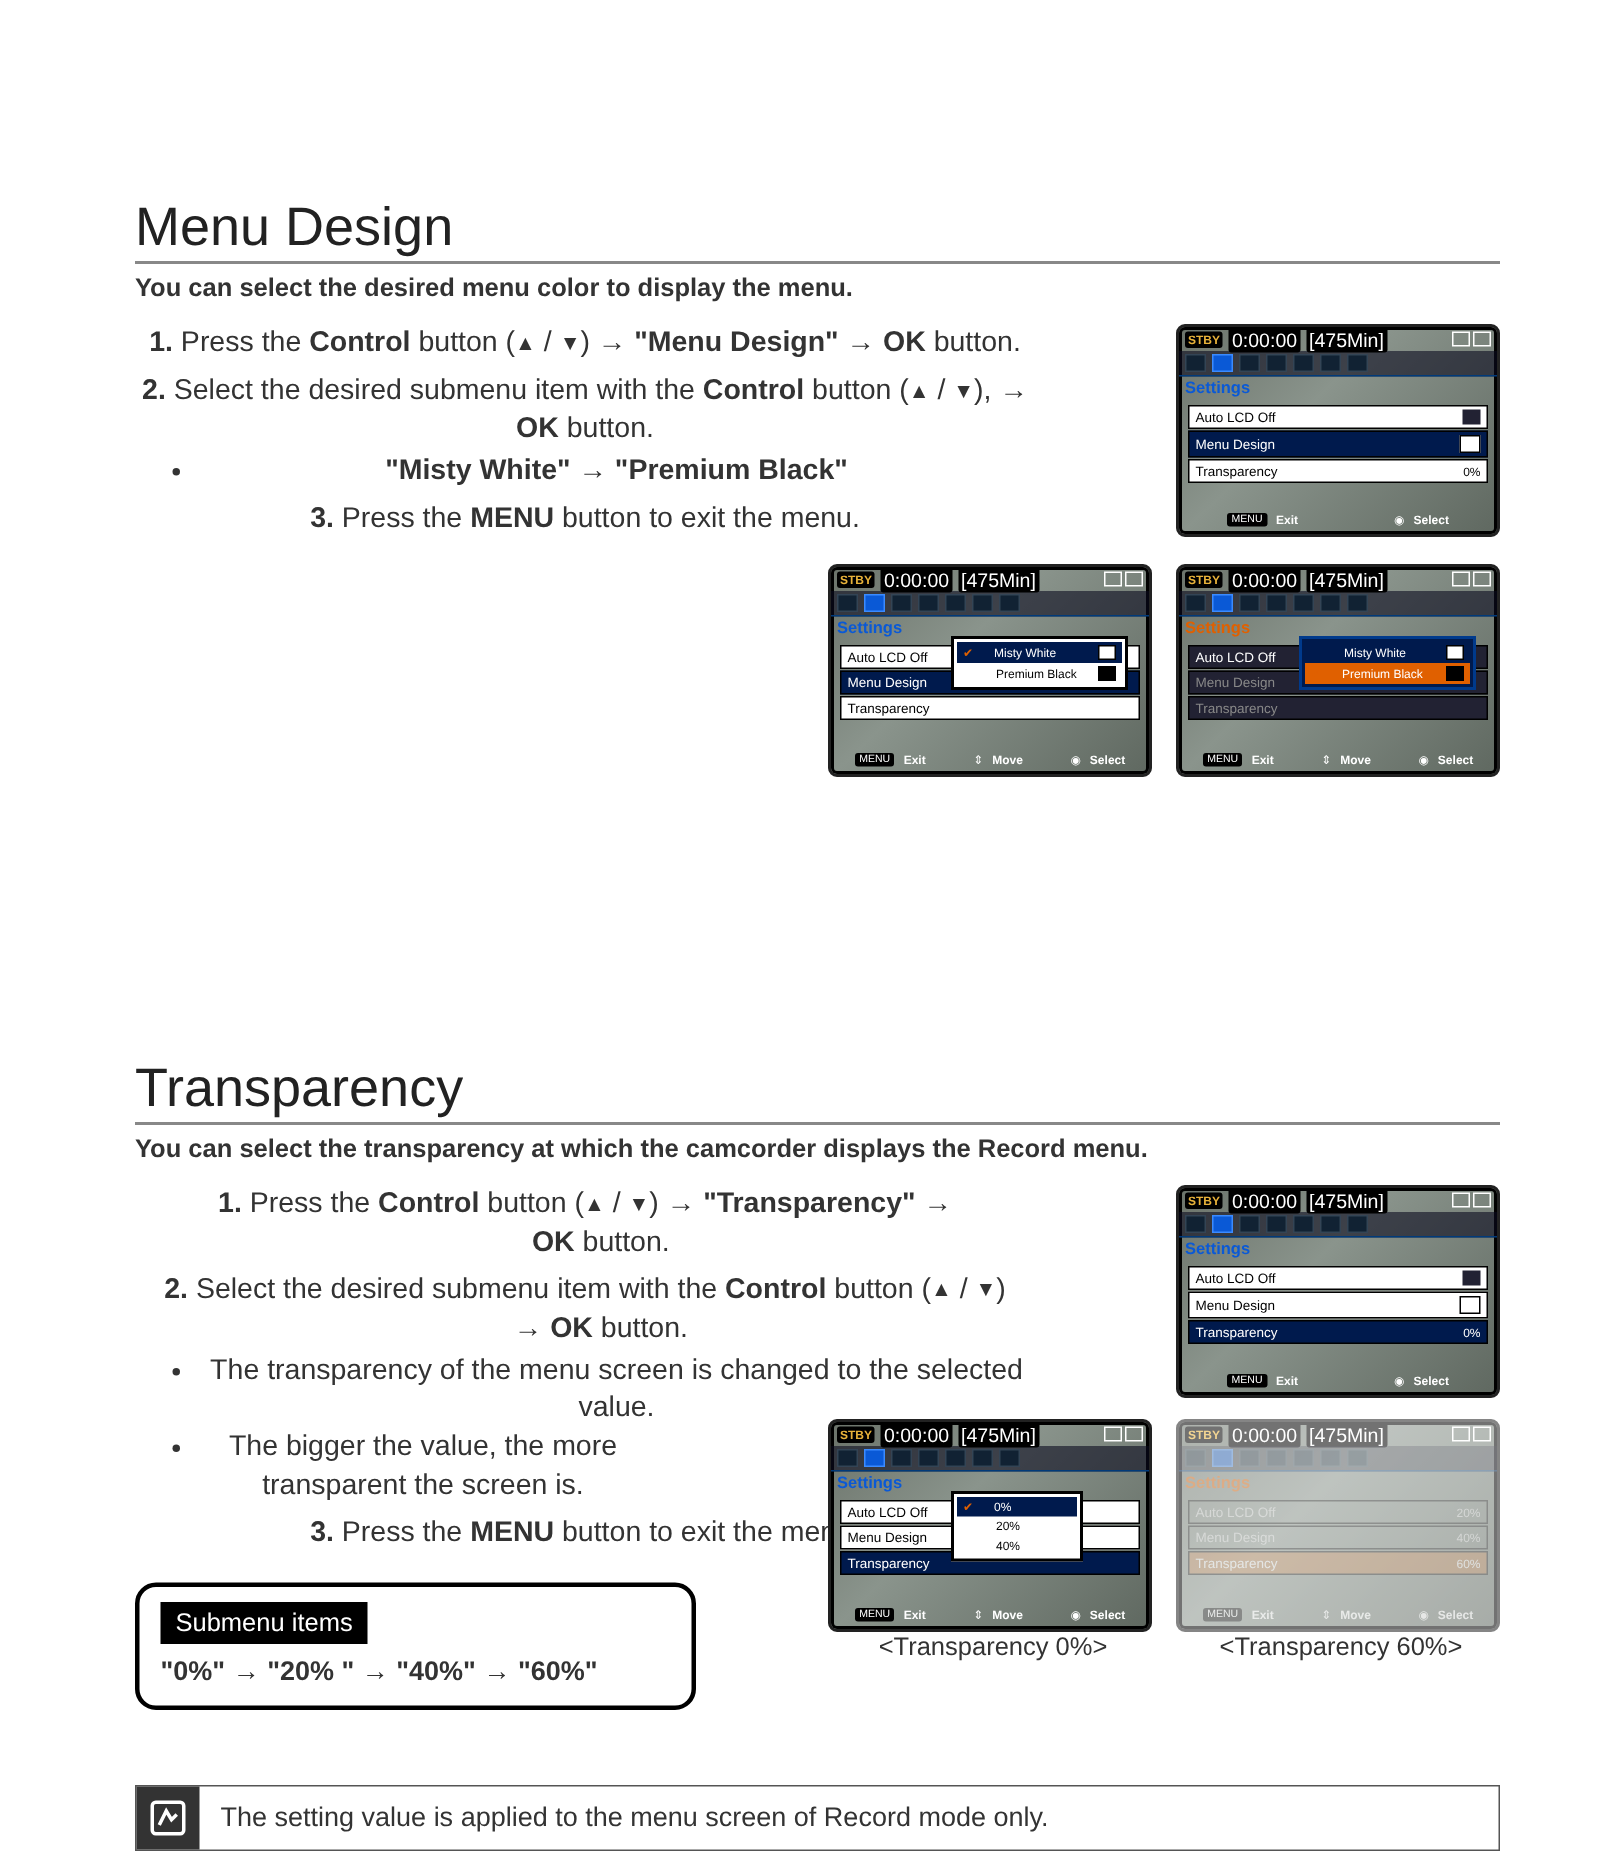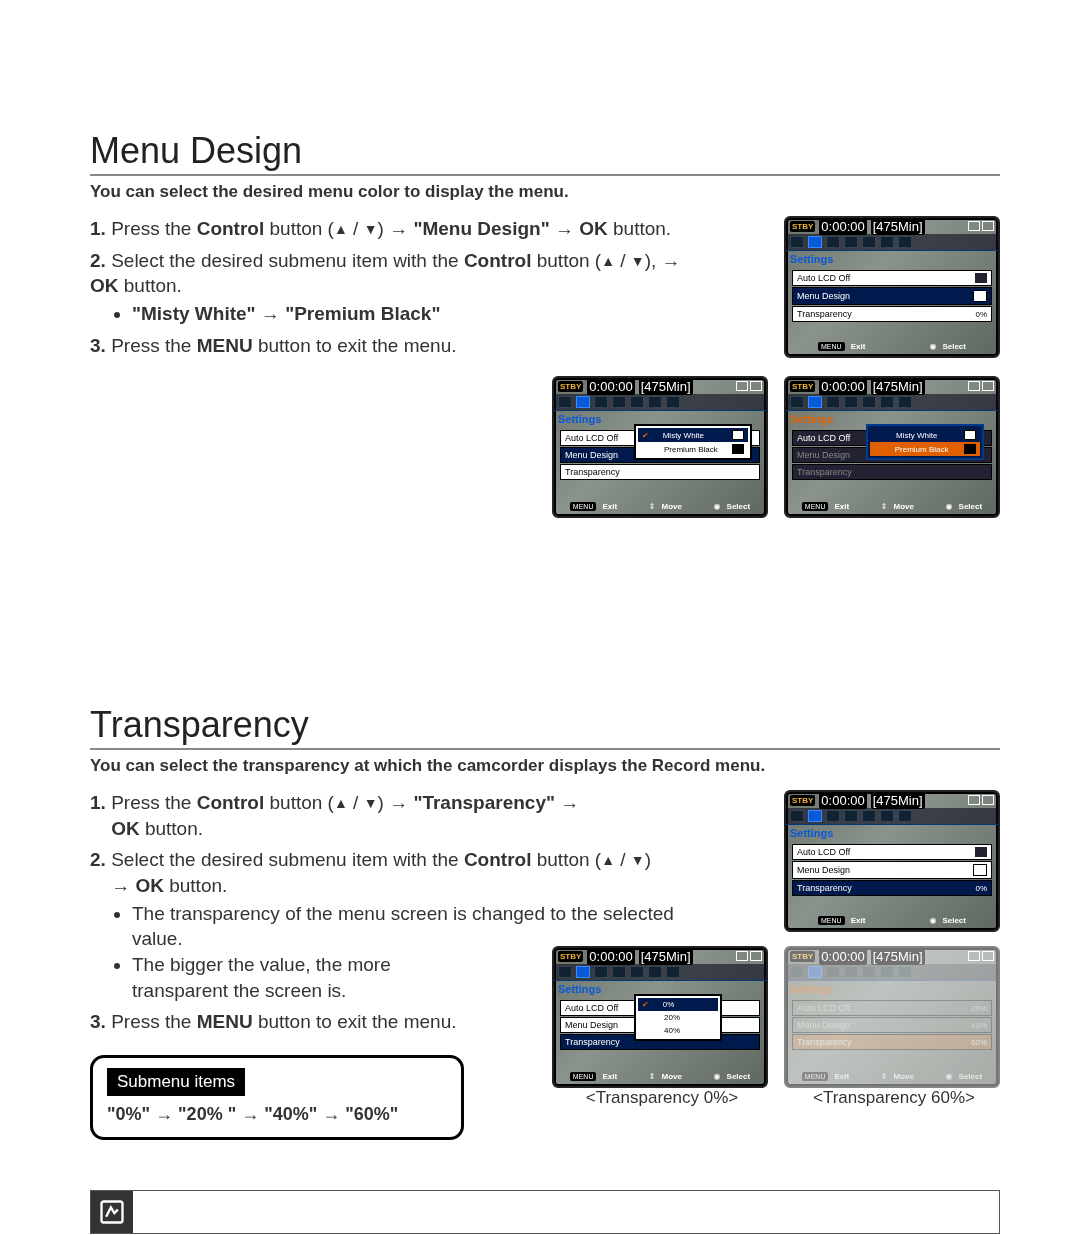--- a/index.html
+++ b/index.html
@@ -30,20 +30,21 @@
   }
   ol.steps {
     list-style: none;
     padding: 0;
     margin: 0;
     font-size: 19px;
     line-height: 1.35;
   }
   ol.steps > li {
     margin-bottom: 6px;
+    text-align: center;
   }
   ol.steps .num {
     font-weight: bold;
   }
   ul.sub {
     list-style: disc;
     padding-left: 42px;
     margin: 2px 0;
     font-size: 19px;
   }
@@ -490,15 +491,16 @@
     <div style="height:10px;"></div>
   </div>
 
   <div class="note-row">
     <div class="note-icon">
       <svg viewBox="0 0 24 24" fill="none" stroke="#fff" stroke-width="2">
         <rect x="3" y="3" width="18" height="18" rx="2"></rect>
         <path d="M7 16 L11 8 L14 13 L17 10" stroke="#fff"></path>
       </svg>
     </div>
+    <div class="note-text">The setting value is applied to the menu screen of Record mode only.</div>
   </div>
 
 </div>
 
 </body></html>

